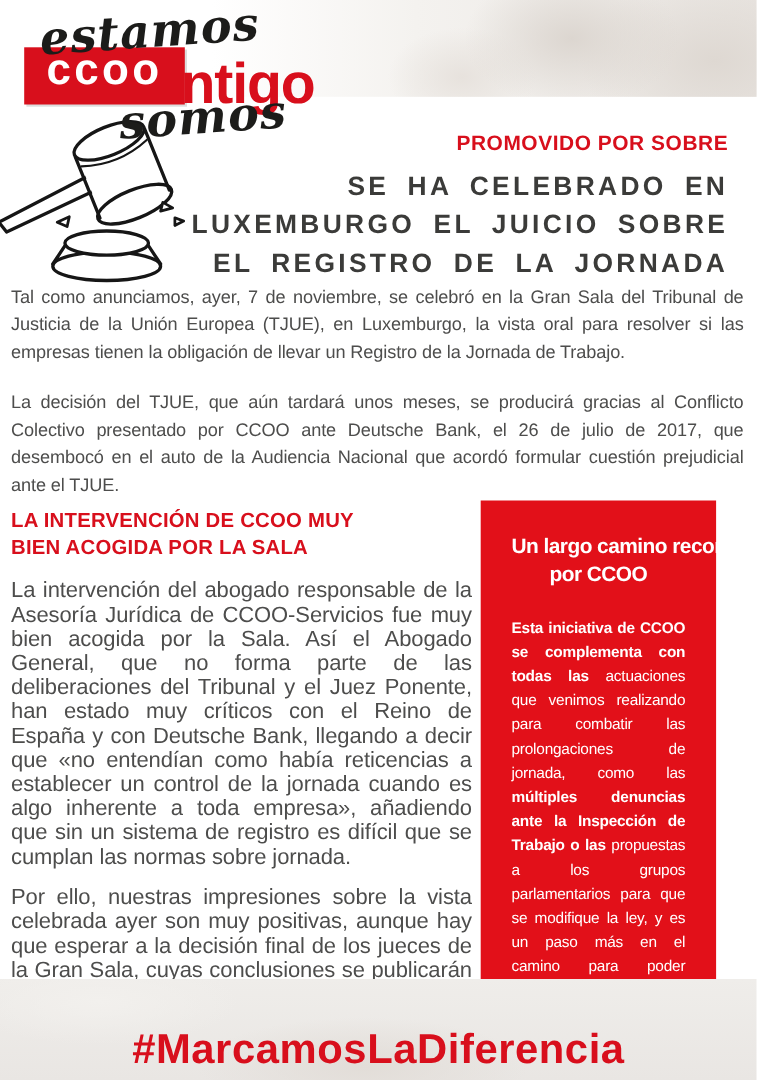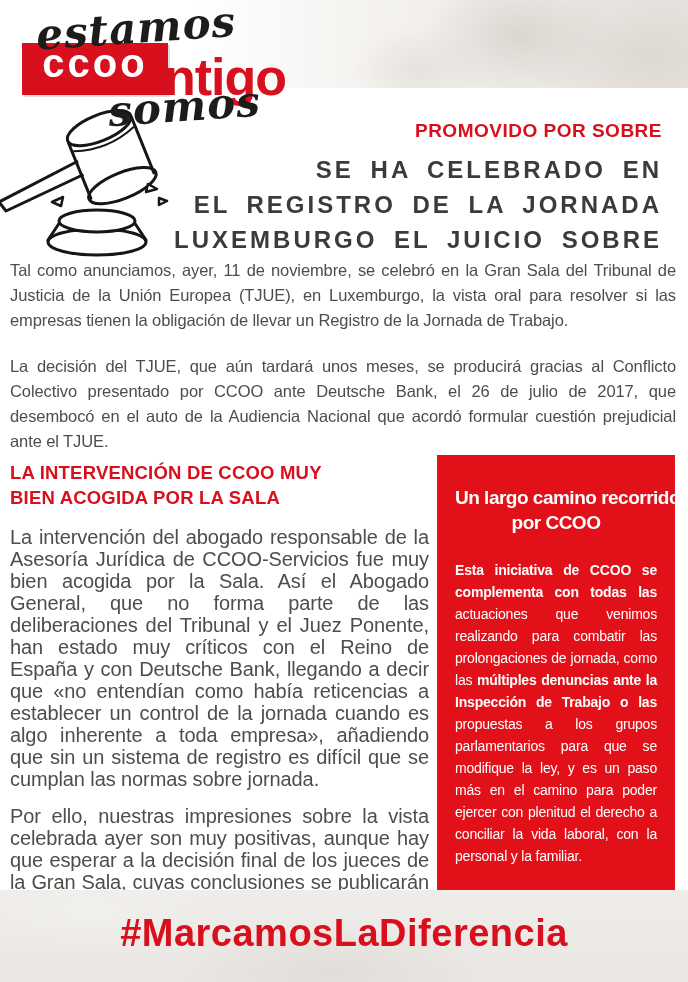--- a/index.html
+++ b/index.html
@@ -61,41 +61,41 @@
   .left-col{position:absolute;left:10px;top:460px;width:419px;}
   .left-col h2{
     margin:0 0 16px 0;color:var(--red);
     font-size:18.5px;line-height:25px;letter-spacing:.2px;
   }
   .left-col p{
     margin:0 0 15px 0;color:var(--body-text);
     font-size:20px;line-height:22px;text-align:justify;letter-spacing:-.1px;
   }
   .redbox{
-    position:absolute;left:437px;top:455px;width:238px;height:442px;
-    background:var(--box-red);box-sizing:border-box;padding:16px 18px;
+    position:absolute;left:437px;top:455px;width:214px;height:442px;
+    background:var(--box-red);box-sizing:border-box;padding:16px 28px;
   }
   .redbox h3{
     margin:14px 0 0 0;color:#fff;text-align:center;
     font-size:19px;line-height:25px;font-weight:bold;
     letter-spacing:-.5px;white-space:nowrap;
   }
   .redbox .box-body{
     margin-top:24px;color:#fff;font-size:14px;line-height:22px;
     text-align:justify;letter-spacing:-.2px;
   }
   .redbox .box-body strong{font-weight:bold;}
   
   .photo-bottom{
     position:absolute;left:0;bottom:0;width:688px;height:92px;
     background:
       radial-gradient(200px 60px at 330px 80px, #e2ddd8 0%, rgba(226,221,216,0) 75%),
       radial-gradient(160px 50px at 90px 20px, #f2f0ed 0%, rgba(242,240,237,0) 80%),
       linear-gradient(180deg,#efedea 0%, #e9e6e3 100%);
-    display:flex;align-items:center;justify-content:center;
+    display:flex;align-items:flex-end;justify-content:center;
   }
   .hashtag{
     color:var(--red);font-weight:bold;font-size:38px;letter-spacing:.5px;
     padding-bottom:6px;
   }
 </style>
 </head>
 <body>
 
 <div class="page">
@@ -131,26 +131,26 @@
 
     <ellipse cx="101" cy="144" rx="49" ry="13" fill="#fff"></ellipse>
     <path d="M64,124 L52,142 M138,124 L150,142" fill="none"></path>
     <ellipse cx="101" cy="123" rx="38" ry="11" fill="#fff"></ellipse>
   </svg>
 
   <div class="kicker">PROMOVIDO POR SOBRE</div>
 
   <div class="headline">
     <div>SE HA CELEBRADO EN</div>
+    <div>LUXEMBURGO EL JUICIO SOBRE</div>
     <div>EL REGISTRO DE LA JORNADA</div>
-    <div>LUXEMBURGO EL JUICIO SOBRE</div>
   </div>
 
   <div class="intro">
-    <p>Tal como anunciamos, ayer, 11 de noviembre, se celebró en la Gran Sala del Tribunal de Justicia de la Unión Europea (TJUE), en Luxemburgo, la vista oral para resolver si las empresas tienen la obligación de llevar un Registro de la Jornada de Trabajo.</p>
+    <p>Tal como anunciamos, ayer, 7 de noviembre, se celebró en la Gran Sala del Tribunal de Justicia de la Unión Europea (TJUE), en Luxemburgo, la vista oral para resolver si las empresas tienen la obligación de llevar un Registro de la Jornada de Trabajo.</p>
     <p>La decisión del TJUE, que aún tardará unos meses, se producirá gracias al Conflicto Colectivo presentado por CCOO ante Deutsche Bank, el 26 de julio de 2017, que desembocó en el auto de la Audiencia Nacional que acordó formular cuestión prejudicial ante el TJUE.</p>
   </div>
 
   <div class="left-col">
     <h2>
       <span>LA INTERVENCIÓN DE CCOO MUY</span><br>
       <span>BIEN ACOGIDA POR LA SALA</span>
     </h2>
     <p>La intervención del abogado responsable de la Asesoría Jurídica de CCOO-Servicios fue muy bien acogida por la Sala. Así el Abogado General, que no forma parte de las deliberaciones del Tribunal y el Juez Ponente, han estado muy críticos con el Reino de España y con Deutsche Bank, llegando a decir que «no entendían como había reticencias a establecer un control de la jornada cuando es algo inherente a toda empresa», añadiendo que sin un sistema de registro es difícil que se cumplan las normas sobre jornada.</p>
     <p>Por ello, nuestras impresiones sobre la vista celebrada ayer son muy positivas, aunque hay que esperar a la decisión final de los jueces de la Gran Sala, cuyas conclusiones se publicarán el 23 de Enero de 2019,</p>

